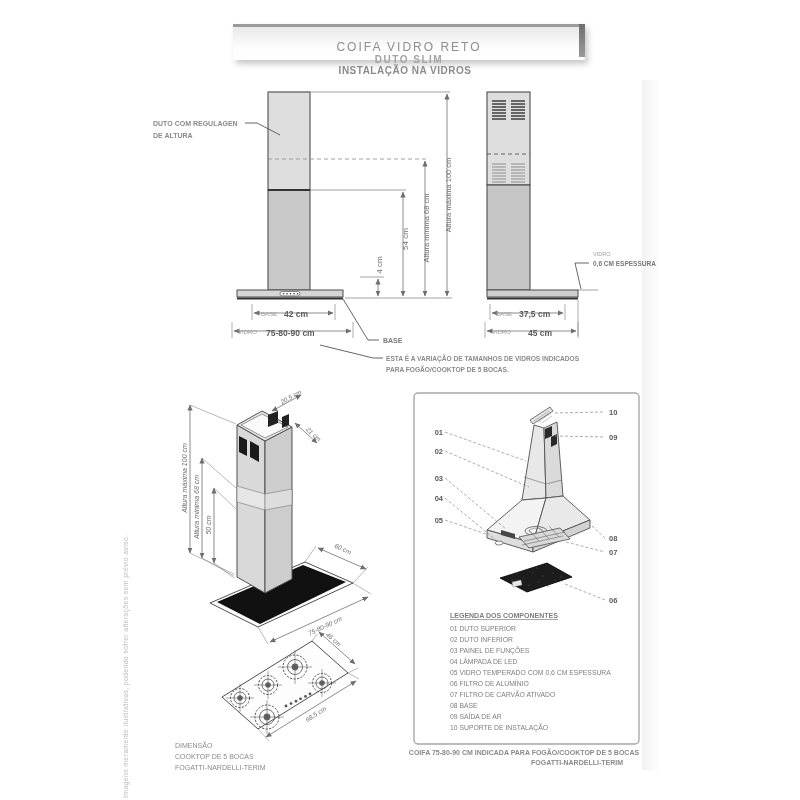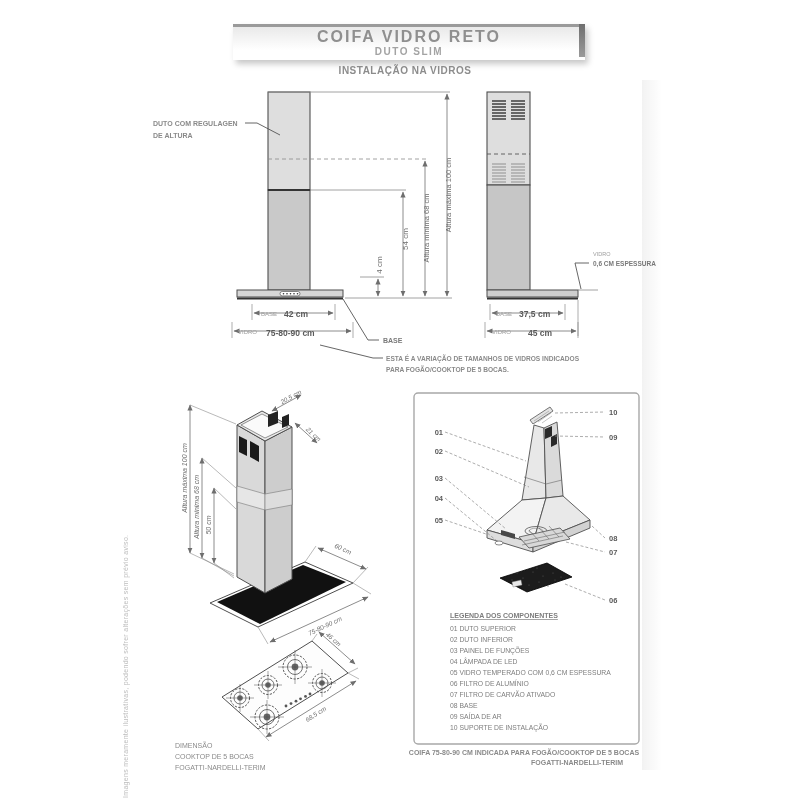--- a/index.html
+++ b/index.html
@@ -3,21 +3,21 @@
 <meta charset="utf-8">
 <style>
   html,body{margin:0;padding:0;background:#fff;}
   .page{position:relative;width:800px;height:800px;background:#fff;overflow:hidden;
         font-family:"Liberation Sans",sans-serif;color:#8a8a8a;}
   
   .titlebar{position:absolute;left:233px;top:24px;width:352px;height:33px;
             border-top:3px solid #9a9a9a;
             background:linear-gradient(180deg,#e9e9e9,#ffffff 70%);
             box-shadow:3px 4px 6px rgba(0,0,0,.22);text-align:center;}
-  .titlebar .t1{font-size:16px;font-weight:bold;letter-spacing:2px;color:#8f8f8f;margin-top:1px;}
+  .titlebar .t1{font-size:12px;font-weight:normal;letter-spacing:2px;color:#8f8f8f;margin-top:13px;}
   .titlebar .t2{font-size:10px;font-weight:bold;letter-spacing:1.5px;color:#a3a3a3;margin-top:0px;}
   .titlebar .endcap{position:absolute;right:0;top:-3px;width:6px;height:33px;
             background:linear-gradient(180deg,#6e6e6e,#9a9a9a);}
   .sectiontitle{position:absolute;left:230px;top:65px;width:350px;text-align:center;
             font-size:10px;font-weight:bold;letter-spacing:.5px;color:#8c8c8c;}
   svg{position:absolute;overflow:visible;}
   svg text{font-family:"Liberation Sans",sans-serif;}
   .watermark{position:absolute;left:122px;top:798px;width:285px;
              transform:rotate(-90deg);transform-origin:0 0;
              font-size:7px;color:#bcbcbc;letter-spacing:.3px;white-space:nowrap;}

